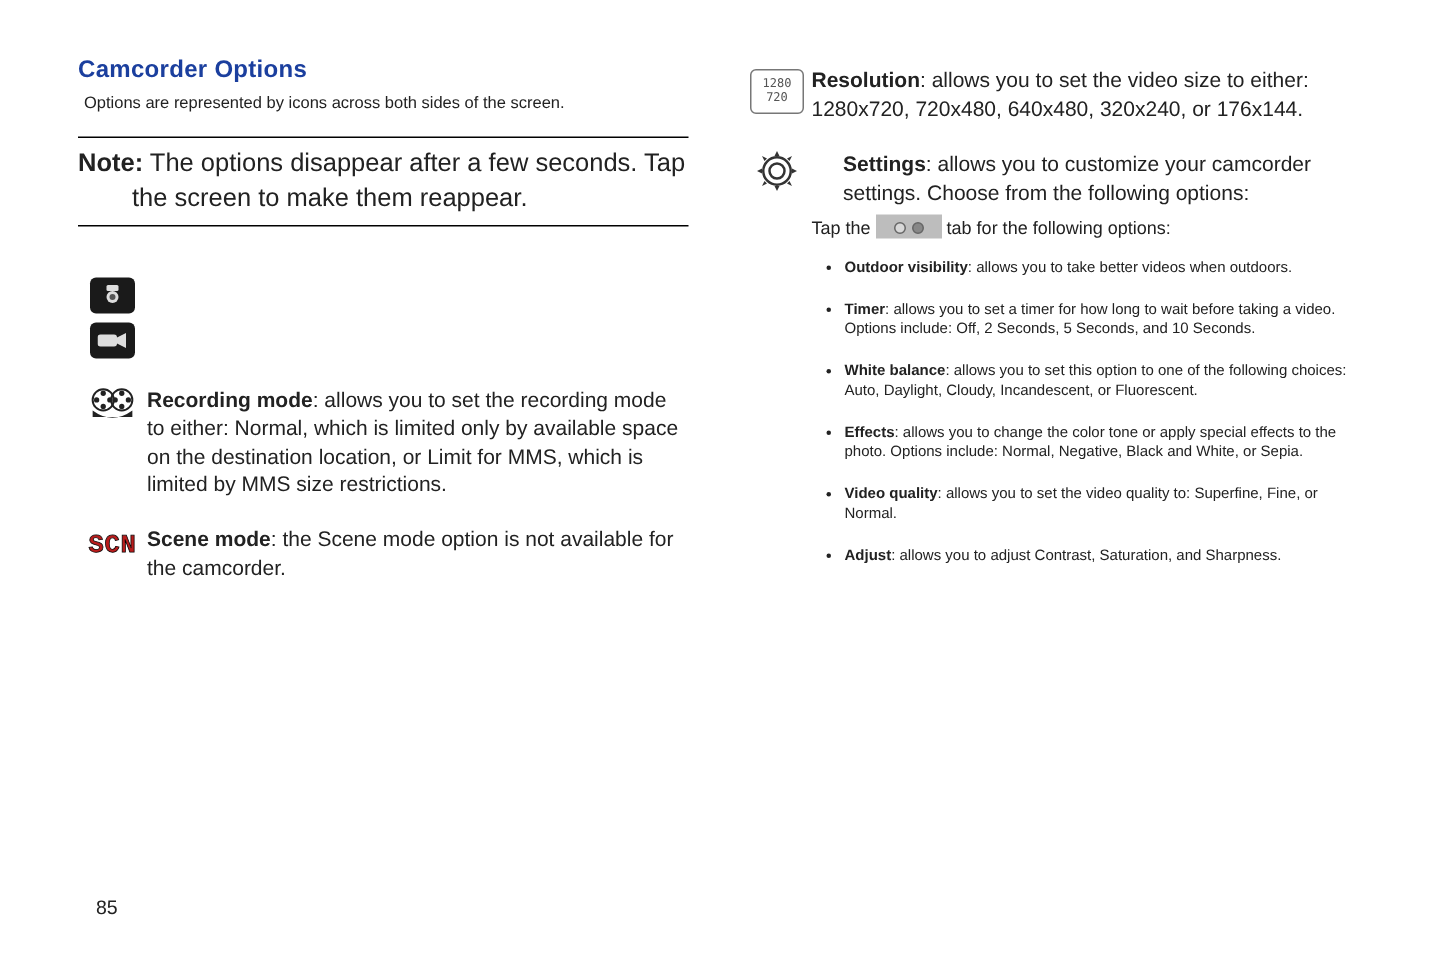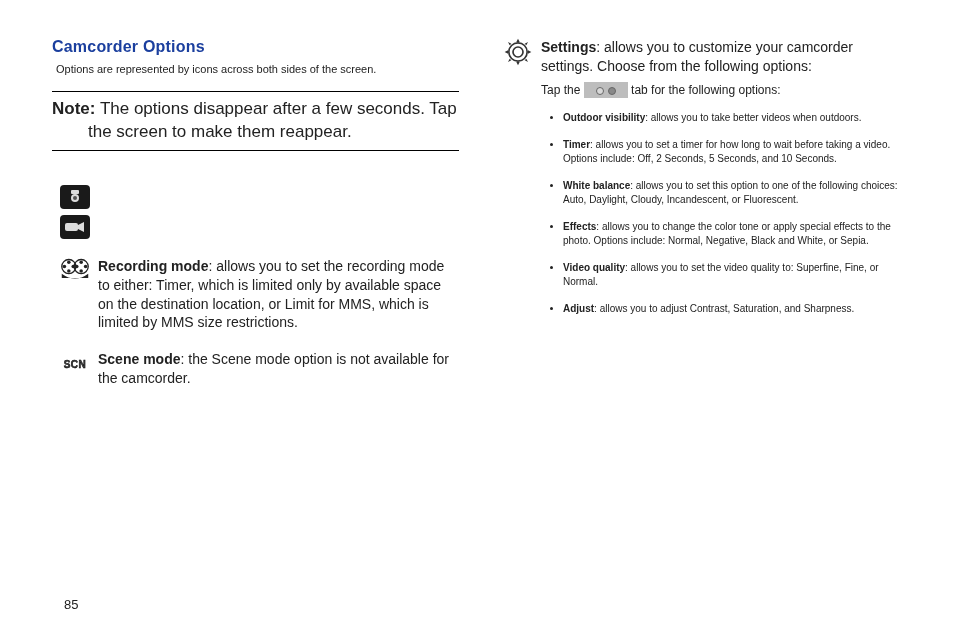--- a/index.html
+++ b/index.html
@@ -79,24 +79,24 @@
     display: flex;
     align-items: center;
     justify-content: center;
   }
   .ic svg { display: block; }
   .ic-camera {
     background: #1a1a1a;
     border-radius: 4px;
   }
   .ic-scn {
-    font-family: Liberation Sans, sans-serif;
-    font-weight: bold;
-    font-size: 10px;
-    color: #404040;
+    font-family: Liberation Mono, monospace;
+    font-weight: bold;
+    font-size: 17px;
+    color: #b91c1c;
     -webkit-text-stroke: 0.5px #000;
     letter-spacing: 0.5px;
   }
   .ic-ev {
     width: 28px;
     height: 28px;
     border: 1px solid #555;
     position: relative;
     background: linear-gradient(135deg, #f8f8f8 0 50%, #222 50% 100%);
   }
@@ -165,20 +165,21 @@
   ul.bullets li {
     font-size: 10px;
     line-height: 1.35;
     margin-bottom: 14px;
   }
   ul.bullets li .bt {
     font-weight: bold;
   }
   .settings-body {
     margin-bottom: 6px;
+    margin-left: 21px;
   }
   .page-num {
     position: absolute;
     bottom: 24px;
     left: 64px;
     font-size: 13px;
   }
 </style>
 </head>
 <body>
@@ -227,37 +228,48 @@
             <circle cx="24" cy="9" r="8" fill="none" stroke="#222" stroke-width="1.5"></circle>
             <circle cx="24" cy="4" r="2" fill="#222"></circle>
               <circle cx="29" cy="9" r="2" fill="#222"></circle>
               <circle cx="24" cy="14" r="2" fill="#222"></circle>
               <circle cx="19" cy="9" r="2" fill="#222"></circle>
             <path d="M 2 17 Q 17 28 32 17 L 32 22 L 2 22 Z" fill="#222"></path>
           </svg>
         </div>
       </div>
       <div class="text-col">
-        <span class="ttl">Recording mode</span><span>: allows you to set the recording mode to either: Timer, which is limited only by available space on the destination location, or Limit for MMS, which is limited by MMS size restrictions.</span>
+        <span class="ttl">Recording mode</span><span>: allows you to set the recording mode to either: Normal, which is limited only by available space on the destination location, or Limit for MMS, which is limited by MMS size restrictions.</span>
       </div>
     </div>
 
     <div class="opt">
       <div class="icon-col">
         <div class="ic ic-scn">SCN</div>
       </div>
       <div class="text-col">
         <span class="ttl">Scene mode</span><span>: the Scene mode option is not available for the camcorder.</span>
       </div>
     </div>
 
   </div>
 
   <div class="col">
 
+    <div class="opt" style="margin-top:6px;">
+      <div class="icon-col">
+        <div class="ic-res">
+          <span>1280</span>
+          <span>720</span>
+        </div>
+      </div>
+      <div class="text-col">
+        <span class="ttl">Resolution</span><span>: allows you to set the video size to either: 1280x720, 720x480, 640x480, 320x240, or 176x144.</span>
+      </div>
+    </div>
 
     <div class="opt" style="margin-bottom:6px;">
       <div class="icon-col">
         <div class="ic ic-gear">
           <svg viewBox="0 0 36 36">
             <g fill="none" stroke="#333" stroke-width="2">
               <circle cx="18" cy="18" r="6"></circle>
               <path d="M18 2 L20 6 L16 6 Z M18 34 L20 30 L16 30 Z M2 18 L6 20 L6 16 Z M34 18 L30 20 L30 16 Z M6 6 L10 8 L8 10 Z M30 6 L28 10 L26 8 Z M6 30 L8 26 L10 28 Z M30 30 L26 28 L28 26 Z" fill="#333" stroke="none"></path>
               <circle cx="18" cy="18" r="11"></circle>
             </g>

